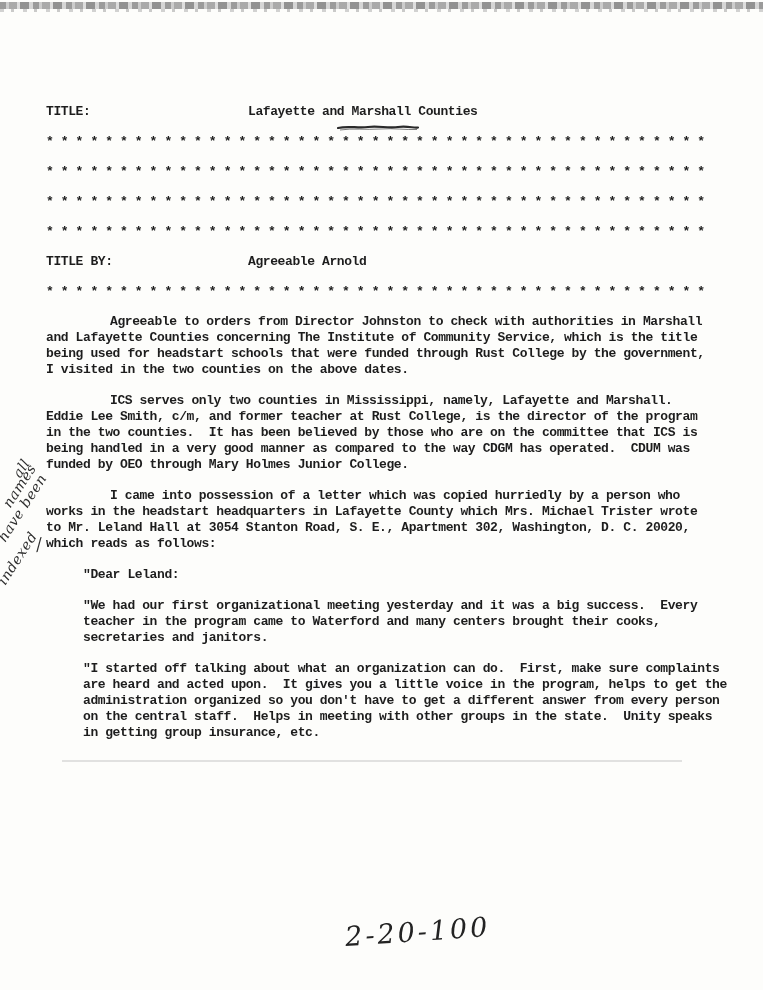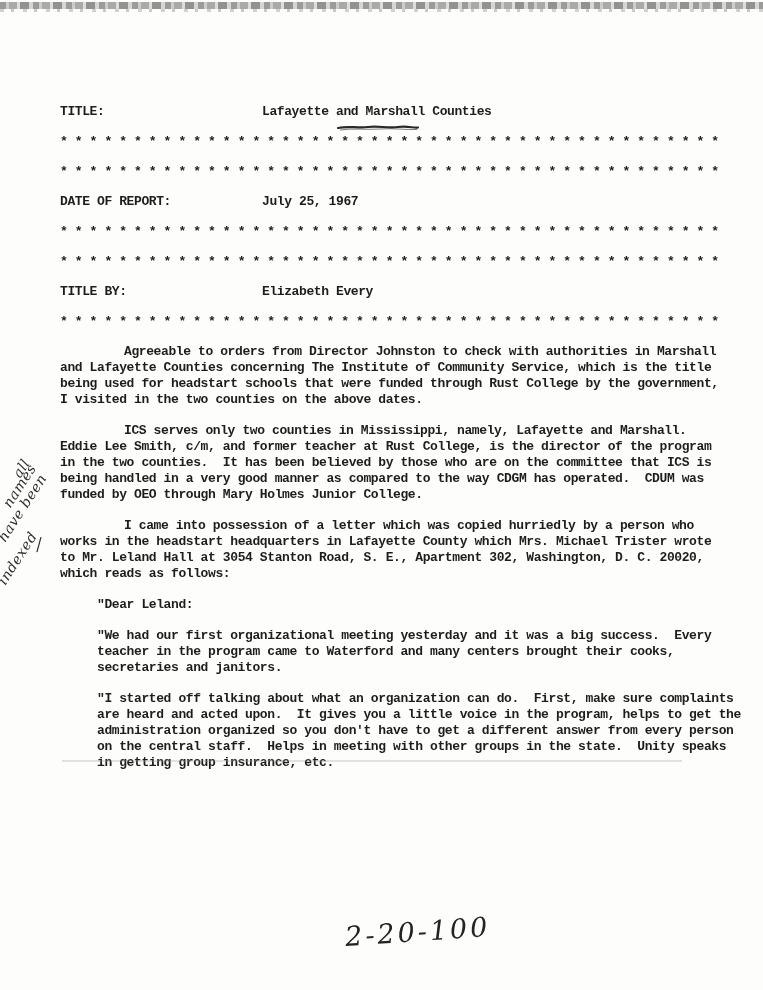--- a/index.html
+++ b/index.html
@@ -24,21 +24,21 @@
     opacity: 0.85;
   }
   .scan-noise-top2 {
     position: absolute; top: 9px; left: 0; width: 100%; height: 3px;
     background: repeating-linear-gradient(90deg,
       #b5b5b5 0 4px, transparent 4px 11px, #a8a8a8 11px 14px, transparent 14px 23px);
     opacity: 0.6;
   }
   .content {
     position: absolute;
-    left: 60px;
+    left: 46px;
     top: 104px;
     width: 666px;
   }
   .hrow, .sep {
     height: 16px;
     margin-bottom: 14px;
     white-space: nowrap;
   }
   .hlabel { display: inline-block; width: 202px; }
   .hvalue { display: inline-block; }
@@ -106,29 +106,26 @@
 
   <div class="content">
 
     <div class="hrow">
       <span class="hlabel">TITLE:</span><span class="hvalue">Lafayette and Marshall Counties</span>
     </div>
     <div class="sep"><span>* * * * * * * * * * * * * * * * * * * * * * * * * * * * * * * * * * * * * * * * * * * * *</span></div>
 
     <div class="sep">* * * * * * * * * * * * * * * * * * * * * * * * * * * * * * * * * * * * * * * * * * * * * * *</div>
 
-    <div class="hrow">
-      <span class="hlabel">DATE OF REPORT:</span><span class="hvalue">July 25, 1967</span>
-    </div>
     <div class="sep">* * * * * * * * * * * * * * * * * * * * * * * * * * * * * * * * * * * * * * * * * * * * * * *</div>
 
     <div class="sep">* * * * * * * * * * * * * * * * * * * * * * * * * * * * * * * * * * * * * * * * * * * * * * *</div>
 
     <div class="hrow">
-      <span class="hlabel">TITLE BY:</span><span class="hvalue">Elizabeth Every</span>
+      <span class="hlabel">TITLE BY:</span><span class="hvalue">Agreeable Arnold</span>
     </div>
     <div class="sep">* * * * * * * * * * * * * * * * * * * * * * * * * * * * * * * * * * * * * * * * * * * * * * *</div>
 
     <div class="body-block">
       <div class="para">Agreeable to orders from Director Johnston to check with authorities in Marshall and Lafayette Counties concerning The Institute of Community Service, which is the title being used for headstart schools that were funded through Rust College by the government, I visited in the two counties on the above dates.</div>
       <div class="para">ICS serves only two counties in Mississippi, namely, Lafayette and Marshall.  Eddie Lee Smith, c/m, and former teacher at Rust College, is the director of the program in the two counties.  It has been believed by those who are on the committee that ICS is being handled in a very good manner as compared to the way CDGM has operated.  CDUM was funded by OEO through Mary Holmes Junior College.</div>
       <div class="para">I came into possession of a letter which was copied hurriedly by a person who works in the headstart headquarters in Lafayette County which Mrs. Michael Trister wrote to Mr. Leland Hall at 3054 Stanton Road, S. E., Apartment 302, Washington, D. C. 20020, which reads as follows:</div>
 
       <div class="letter-para">"Dear Leland:</div>
       <div class="letter-para">"We had our first organizational meeting yesterday and it was a big success.  Every teacher in the program came to Waterford and many centers brought their cooks, secretaries and janitors.</div>

